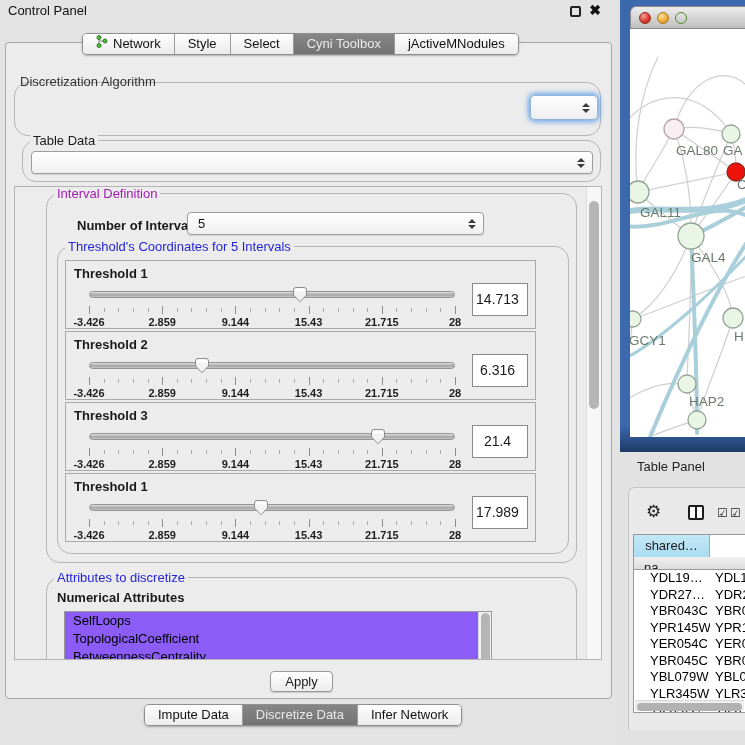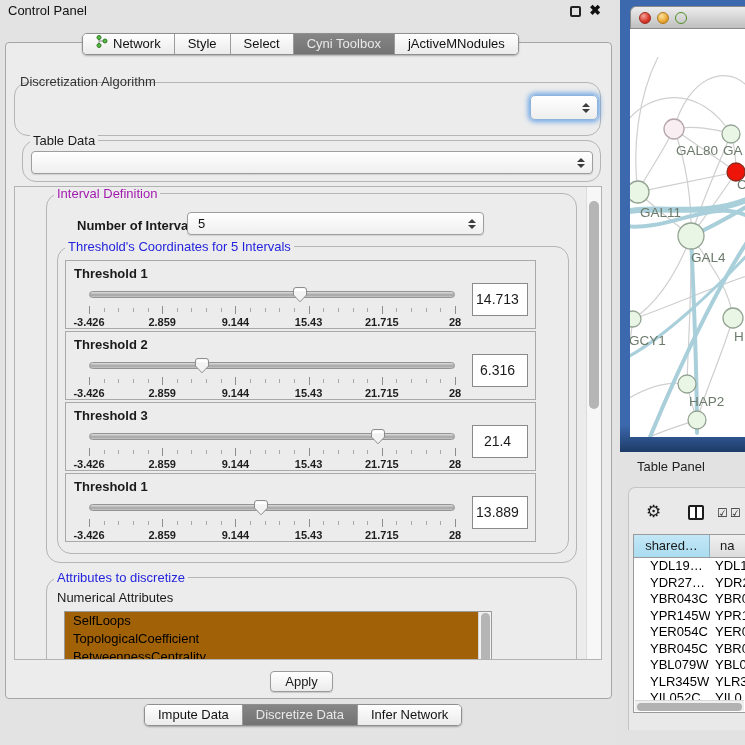--- a/index.html
+++ b/index.html
@@ -55,42 +55,42 @@
   .thr-track { position:absolute; left:0; top:6px; width:100%; height:7px; border:1px solid #949494; border-radius:4px; background:linear-gradient(#dedede,#a3a3a3 60%,#c9c9c9); }
   .thr-thumb { position:absolute; top:1px; width:16px; height:17px; margin-left:-8px; }
   .thr-ticks { position:absolute; left:0; top:21px; width:100%; height:9px; }
   .thr-ticks span { position:absolute; width:1px; background:#8d8d8d; }
   .thr-ticks span.minor { height:4px; top:2px; background:#a9a9a9; }
   .thr-ticks span.major { height:8px; top:0; }
   .thr-ticklabels { position:absolute; left:0; top:31px; width:100%; height:12px; }
   .thr-ticklabels span { position:absolute; transform:translateX(-50%); font-size:11px; font-weight:bold; color:#1d1d1d; white-space:nowrap; }
   .thr-value { position:absolute; right:7px; top:22px; width:56px; height:33px; background:#fff; border:1px solid #8a8a8a; font-size:14px; text-align:center; line-height:31px; padding-right:5px; }
 
-  .attr-list { position:absolute; left:17px; top:33px; width:428px; height:60px; background:#a16207; border:1px solid #9a9a9a; overflow:hidden; }
+  .attr-list { position:absolute; left:17px; top:33px; width:428px; height:60px; background:#8b5cf6; border:1px solid #9a9a9a; overflow:hidden; }
   .attr-item { font-size:13px; padding-left:8px; height:18px; line-height:18px; color:#000; }
   .attr-vscroll { position:absolute; right:0; top:0; width:13px; height:100%; background:#f2f2f2; border-left:1px solid #d5d5d5; }
   .attr-vthumb { position:absolute; left:1.5px; top:1px; width:9px; height:95%; border-radius:5px; background:#b5b5b5; }
 
   .apply-btn { left:270px; top:671px; width:63px; height:21px; background:linear-gradient(#ffffff,#ebebeb); border:1px solid #9a9a9a; border-radius:4px; text-align:center; line-height:19px; font-size:13px; box-shadow:0 1px 1px rgba(0,0,0,.15); }
 
   
   .blue { left:620px; top:0; width:125px; height:452px; background:linear-gradient(#3c68ae,#3c68ae 94%,#1d3b66); }
   .net-titlebar { left:630px; top:6px; width:115px; height:23px; background:linear-gradient(#ededed,#bfbfbf); border:1px solid #8a8a8a; border-right:none; border-radius:6px 0 0 0; }
   .light { position:absolute; top:5px; width:12px; height:12px; border-radius:50%; }
   .net-canvas { left:630px; top:29px; width:115px; height:408px; background:#fff; }
 
   .tp-title { left:637px; top:459px; font-size:13px; color:#222; }
   .tp { left:628px; top:487px; width:117px; height:243px; background:#e9e9e9; border:1px solid #c4c4c4; border-right:none; border-bottom:none; border-radius:7px 0 0 0; }
   .gear-ic { left:17px; top:15px; font-size:17px; color:#1c1c1c; line-height:17px; }
   .col-ic { left:59px; top:17px; width:16px; height:15px; border:2px solid #1c1c1c; border-radius:2px; background:#fff; }
   .col-ic i { position:absolute; left:5px; top:0; width:2px; height:11px; background:#1c1c1c; }
   .chk-ic { top:19px; font-size:12px; color:#1c1c1c; line-height:12px; }
 
   .tp-table { position:absolute; left:4px; top:46px; width:113px; height:179px; background:#fff; border:1px solid #9a9a9a; overflow:hidden; }
-  .thead { display:flex; height:23px; border-bottom:1px solid #9a9a9a; }
+  .thead { display:flex; height:35px; border-bottom:1px solid #9a9a9a;flex-direction:column; }
   .th1 { width:76px; background:linear-gradient(#c3e7f6,#aadcf0); border-right:1px solid #8ab2c4; text-align:center; line-height:22px; font-size:13px; overflow:hidden; white-space:nowrap; }
   .th2 { flex:1; background:linear-gradient(#f0f0f0,#dcdcdc); padding-left:10px; line-height:22px; font-size:13px; overflow:hidden; white-space:nowrap; }
   .trow { display:flex; height:16.5px; }
   .tcell { font-size:13px; line-height:16.5px; white-space:nowrap; overflow:hidden; color:#000; }
   .tcell.c1 { width:76px; padding-left:16px; }
   .tcell.c2 { flex:1; padding-left:5px; }
   .hscroll { position:absolute; left:1px; right:1px; bottom:1px; height:11px; background:#efefef; border-top:1px solid #d8d8d8; }
   .hthumb { position:absolute; left:2px; top:1.5px; width:96%; height:8px; border-radius:4px; background:#b2b2b2; }
 </style>
 </head>
@@ -348,29 +348,29 @@
                   <span style="left: 40%;">9.144</span>
                   <span style="left: 60%;">15.43</span>
                   <span style="left: 80%;">21.715</span>
                   <span style="left: 100%;">28</span>
                 </div>
                 <div class="thr-thumb" style="left: 46.9993%;"><svg width="16" height="17" viewBox="0 0 16 17">
                     <path d="M1.5,4 Q1.5,1.5 4,1.5 L12,1.5 Q14.5,1.5 14.5,4 L14.5,9 L8,15.8 L1.5,9 Z" fill="#f3f3f3" stroke="#8d8d8d"></path>
                     <path d="M2.6,4.2 Q2.6,2.6 4.2,2.6 L11.8,2.6 Q13.4,2.6 13.4,4.2 L13.4,5.2 L2.6,5.2 Z" fill="#ffffff"></path>
                   </svg></div>
               </div>
-              <div class="thr-value">13.889</div>
+              <div class="thr-value">17.989</div>
             </div>
           </div>
       </div>
     </div>
 
     <div class="group" style="left:31px; top:390px; width:531px; height:120px;">
       <span class="group-label g-blue">Attributes to discretize</span>
-      <span style="position:absolute; left:10px; top:12px; font-weight:normal;">Numerical Attributes</span>
+      <span style="position:absolute; left:10px; top:12px; font-weight:bold;">Numerical Attributes</span>
       <div class="attr-list">
 
       <div class="attr-item">SelfLoops</div>
           <div class="attr-item">TopologicalCoefficient</div>
           <div class="attr-item">BetweennessCentrality</div>
           <div class="attr-vscroll">
             <div class="attr-vthumb"></div>
           </div>
         </div>
     </div>

